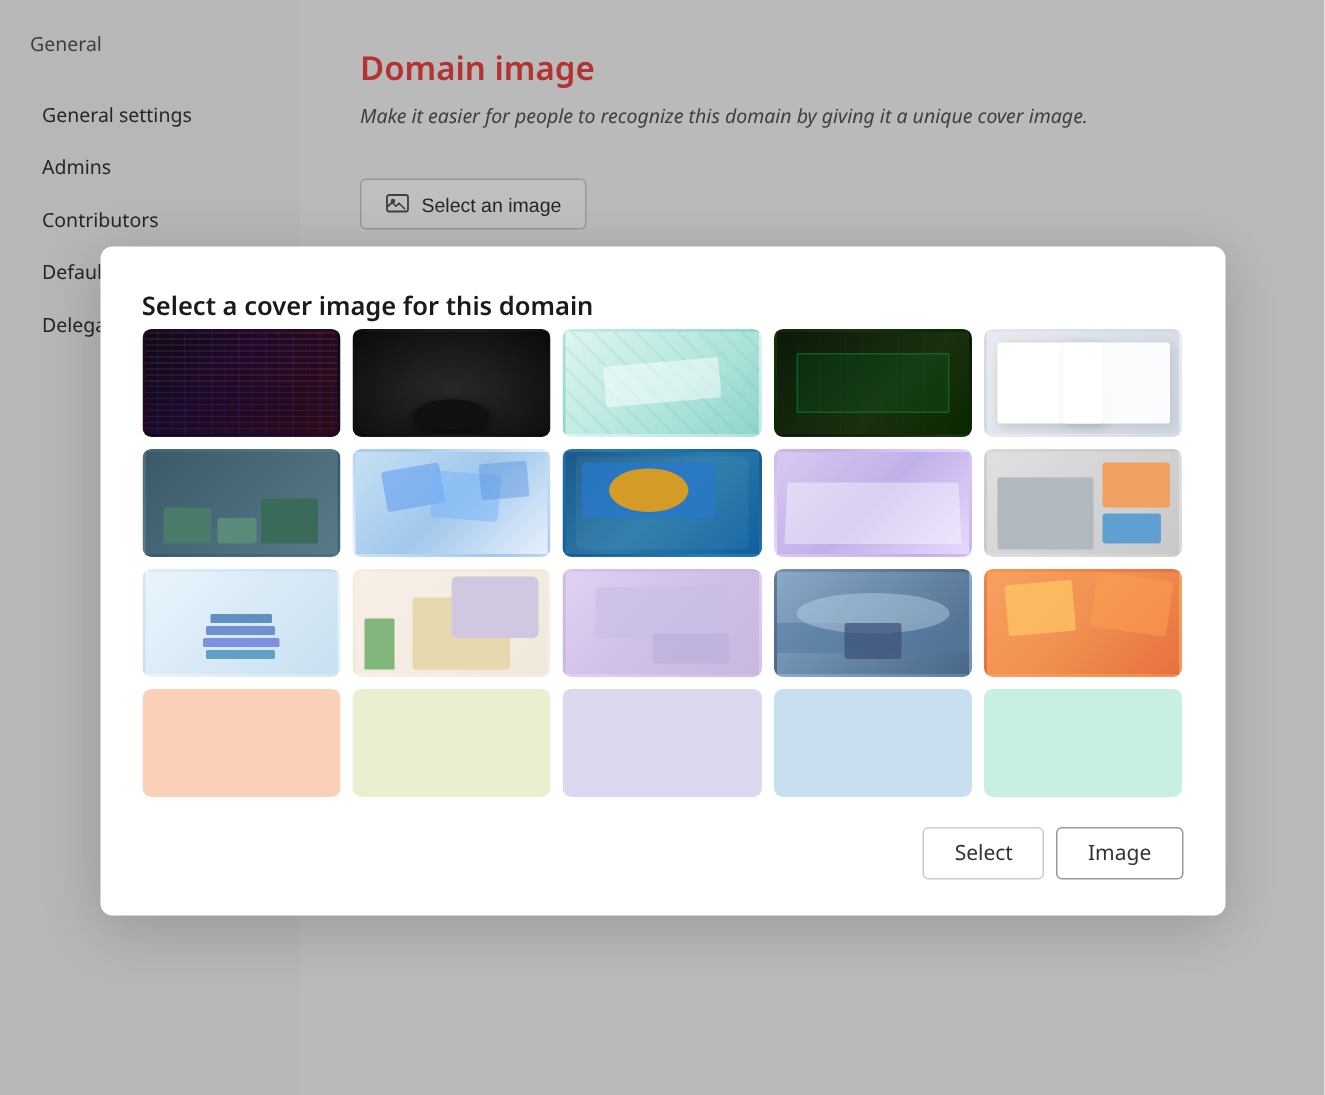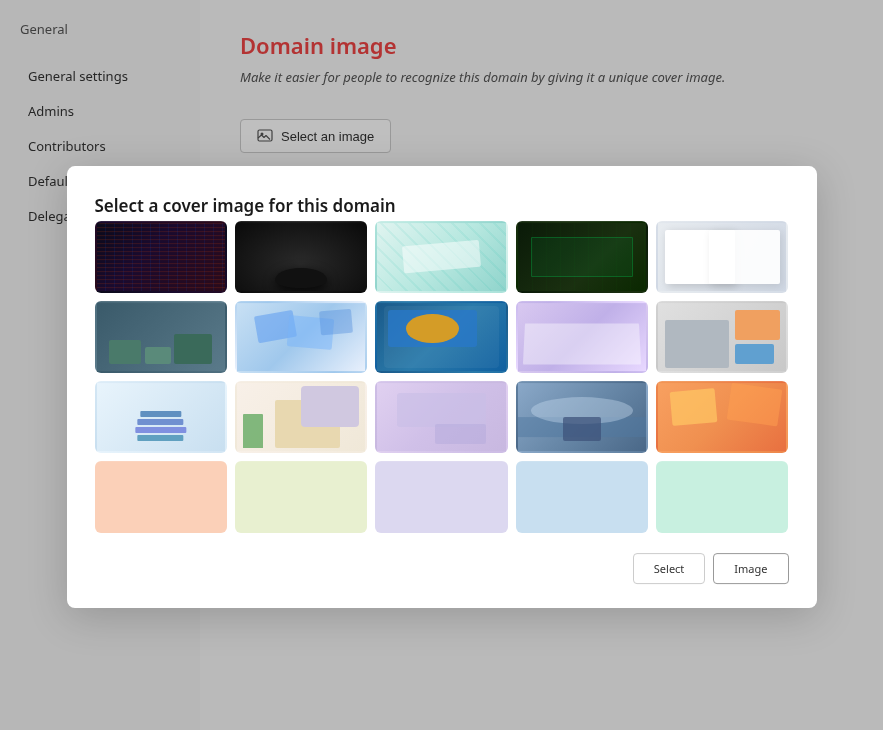--- a/index.html
+++ b/index.html
@@ -133,21 +133,21 @@
     
     .modal-footer {
       display: flex;
       justify-content: flex-end;
       gap: 8px;
       margin-top: 8px;
     }
     .btn {
       padding: 7px 20px;
       border-radius: 4px;
-      font-size: 11px;
+      font-size: 14px;
       cursor: pointer;
       font-family: inherit;
     }
     .btn-primary {
       background: white;
       border: 1px solid #ccc;
       color: #333;
     }
     .btn-cancel {
       background: white;

